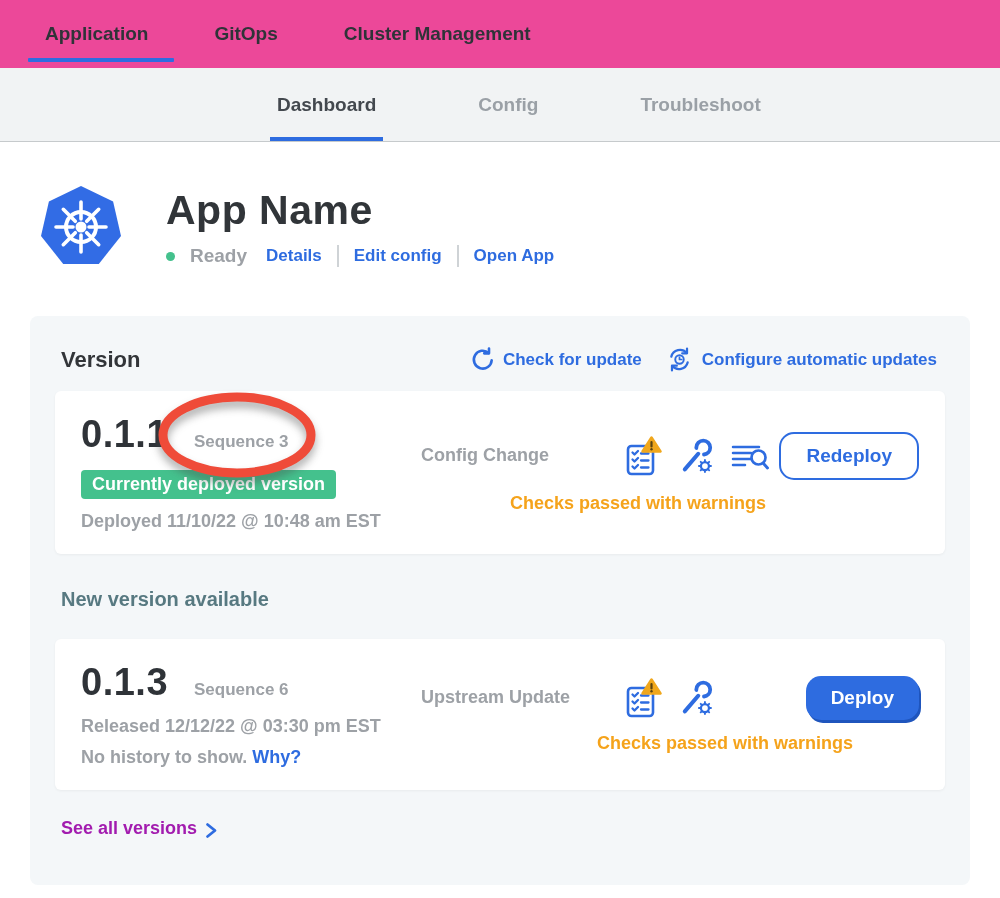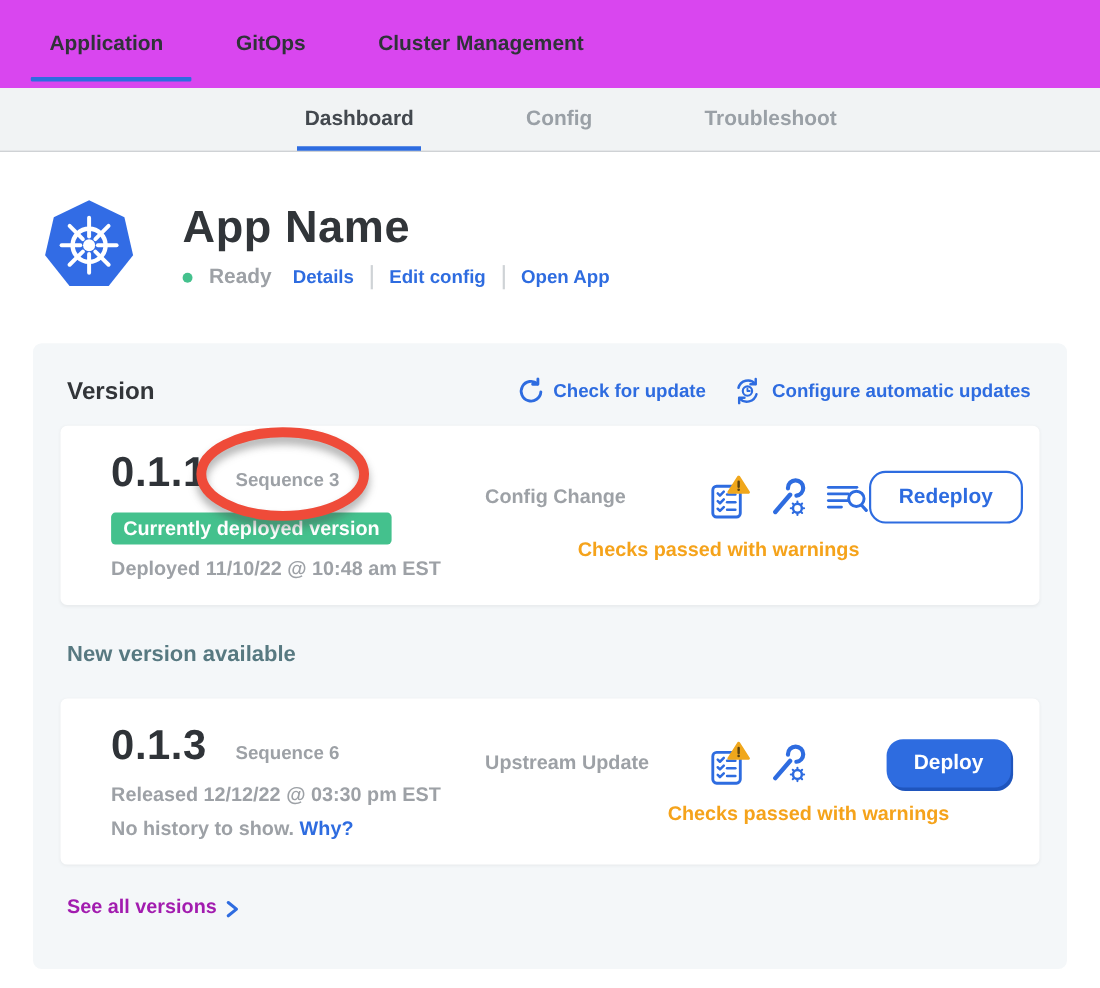--- a/index.html
+++ b/index.html
@@ -1,27 +1,27 @@
 <!DOCTYPE html>
 <html><head>
 <meta charset="utf-8">
 <style>
   * { margin:0; padding:0; box-sizing:border-box; }
   html,body { width:1000px; height:898px; overflow:hidden; background:#fff;
     font-family:"Liberation Sans", sans-serif; color:#33373c; }
 
   
-  .top-nav { height:80px; display:flex; align-items:flex-end; padding-left:36px; gap:48px; background:#d946ef; }
+  .top-nav { height:68px; display:flex; align-items:flex-end; padding-left:36px; gap:48px; background:#ec4899; }
   .top-tab { position:relative; height:100%; display:flex; align-items:center;
     font-size:19px; font-weight:700; color:#2f3338; padding:0 9px; cursor:pointer; }
   .top-tab.active::after { content:""; position:absolute; left:-8px; right:-17px; bottom:6px;
     height:4px; background:#2e6ce0; border-radius:1px; }
 
   
-  .sub-nav { height:58px; background:#f1f3f4; border-bottom:1px solid #c6cacc;
+  .sub-nav { height:74px; background:#f1f3f4; border-bottom:1px solid #c6cacc;
     display:flex; align-items:stretch; padding-left:270px; gap:88px; }
   .sub-tab { display:flex; align-items:center; font-size:19px; font-weight:600;
     color:#9aa0a6; white-space:nowrap; padding:0 7px; cursor:pointer; }
   .sub-tab.active { color:#43484e; font-weight:700; box-shadow:inset 0 -4px 0 #2e6ce0; }
 
   
   .app-header { margin:42px 0 0 38px; display:flex; align-items:center; gap:42px; }
   .k8s-logo { width:86px; height:86px; flex:none; }
   .app-title { font-size:41px; font-weight:800; color:#313539; letter-spacing:.5px; }
   .status-row { margin-top:11px; display:flex; align-items:center; gap:15px; }
@@ -35,21 +35,21 @@
     padding:26px 25px 46px 25px; }
   .panel-head { display:flex; align-items:center; justify-content:space-between; padding:4px 8px 0 6px; }
   .panel-title { font-size:22px; font-weight:800; color:#323539; }
   .panel-actions { display:flex; align-items:center; gap:24px; }
   .action-link { display:flex; align-items:center; gap:9px; font-size:17px; font-weight:700;
     color:#2e6ce0; cursor:pointer; }
   .action-link svg { flex:none; }
 
   .version-card { background:#fff; border-radius:6px; box-shadow:0 1px 3px rgba(0,0,0,.05);
     margin-top:18px; padding:22px 26px; display:flex; align-items:stretch; }
-  .card-left { flex:0 0 340px;margin-left:20px; }
+  .card-left { flex:0 0 340px; }
   .version-row { position:relative; display:flex; align-items:baseline; }
   .version-num { font-size:38px; font-weight:800; color:#2f3338; letter-spacing:.5px; }
   .version-seq { font-size:17px; font-weight:600; color:#9da1a6; margin-left:26px; }
   .annotation { position:absolute; left:74px; top:-26px; pointer-events:none;
     filter:drop-shadow(0 6px 4px rgba(70,70,70,.45)); }
   .deployed-badge { display:inline-block; margin-top:14px; background:#44c18d; color:#fff;
     font-size:18px; font-weight:700; padding:4px 11px; border-radius:4px; }
   .meta-text { margin-top:12px; font-size:18px; font-weight:700; color:#9da1a6; }
   .changes-line { margin-top:10px; font-size:18px; font-weight:700; color:#9da1a6; }
   .inline-link { color:#2e6ce0; cursor:pointer; }

